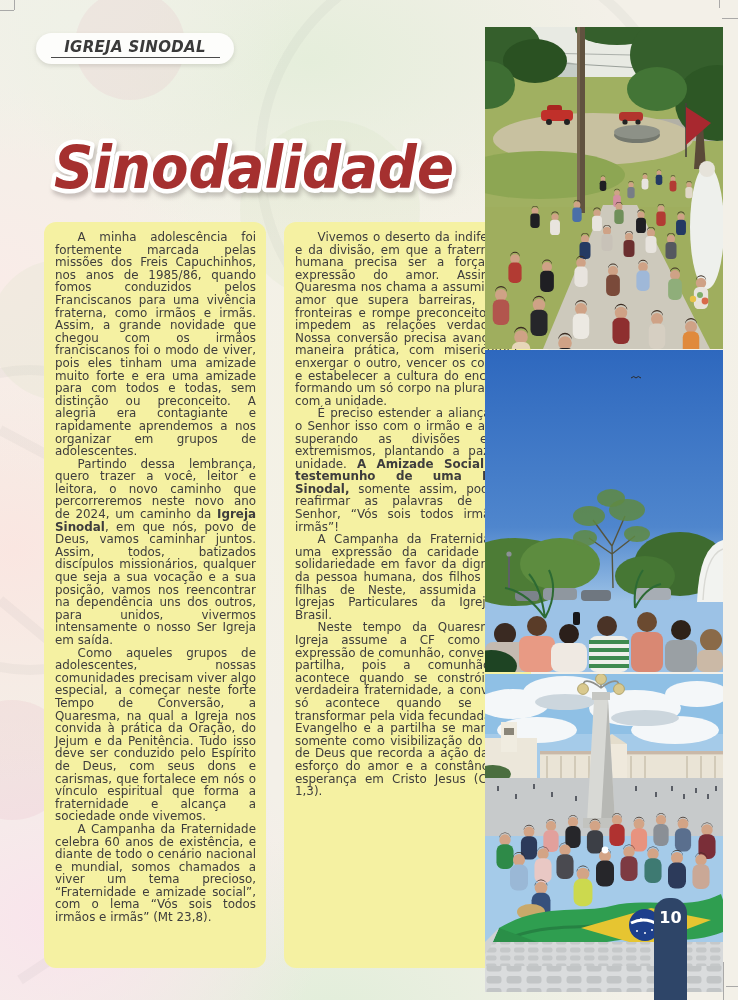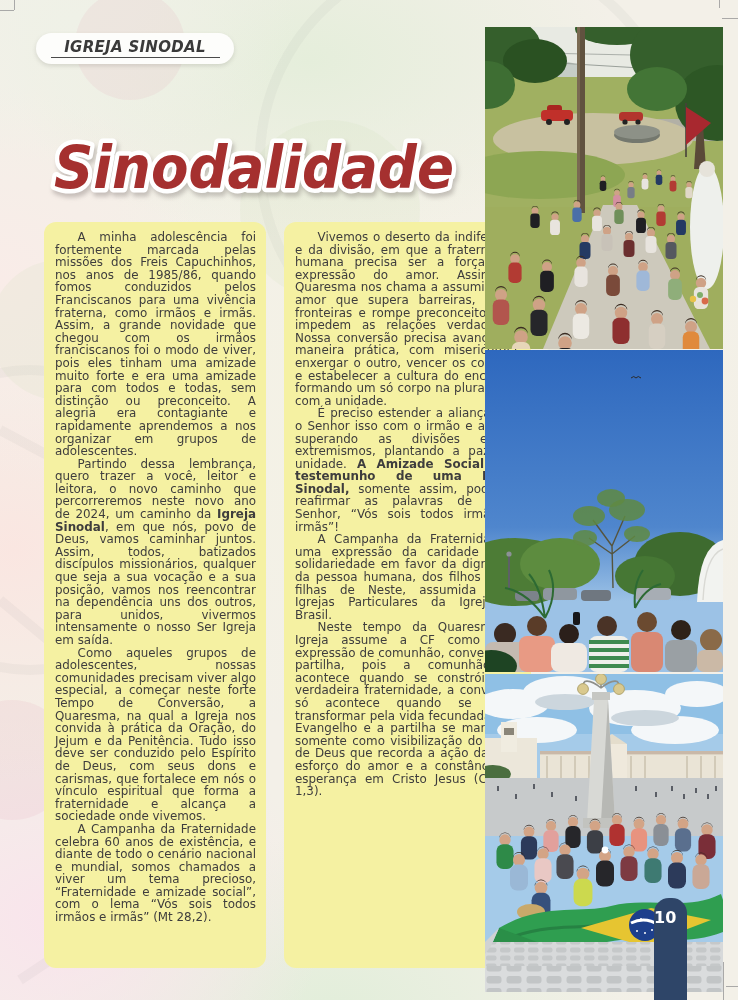--- a/index.html
+++ b/index.html
@@ -58,21 +58,21 @@
   .photo{position:absolute; left:485px; width:238px; overflow:hidden; background:#ccc;}
   .photo svg{display:block; width:100%; height:100%;}
   .photo1{top:27px;  height:322px;}
   .photo2{top:350px; height:322px;}
   .photo3{top:674px; height:318px;}
 
   
   .page-tab{
     position:absolute; left:654px; top:898px; width:33px; height:102px;
     background:#2e4568; border-radius:15px 15px 0 0;
-    color:#fff; font-weight:bold; font-size:16px; text-align:left;
+    color:#fff; font-weight:bold; font-size:16px; text-align:center;
     padding-top:10px; box-sizing:border-box;
   }
 
   .crop{position:absolute; background:#9c9c9c; opacity:.85;}
 </style>
 </head>
 <body>
 
 <div class="page">
 
@@ -98,21 +98,21 @@
   </div>
 
   <svg class="title-wrap" viewBox="0 0 412 104">
     <text x="4" y="76" font-size="58" fill="#a5302f" textLength="400" lengthAdjust="spacingAndGlyphs">Sinodalidade</text>
   </svg>
 
   <div class="col left" lang="pt-BR">
       <p><span>A minha adolescência foi fortemente marcada pelas missões dos Freis Capuchinhos, nos anos de 1985/86, quando fomos conduzidos pelos Franciscanos para uma vivência fraterna, como irmãos e irmãs. Assim, a grande novidade que chegou com os irmãos franciscanos foi o modo de viver, pois eles tinham uma amizade muito forte e era uma amizade para com todos e todas, sem distinção ou preconceito. A alegria era contagiante e rapidamente aprendemos a nos organizar em grupos de adolescentes.</span></p>
       <p><span>Partindo dessa lembrança, quero trazer a você, leitor e leitora, o novo caminho que percorreremos neste novo ano de 2024, um caminho da </span><b>Igreja Sinodal</b><span>, em que nós, povo de Deus, vamos caminhar juntos. Assim, todos, batizados discípulos missionários, qualquer que seja a sua vocação e a sua posição, vamos nos reencontrar na dependência uns dos outros, para unidos, vivermos intensamente o nosso Ser Igreja em saída.</span></p>
       <p><span>Como aqueles grupos de adolescentes, nossas comunidades precisam viver algo especial, a começar neste forte Tempo de Conversão, a Quaresma, na qual a Igreja nos convida à prática da Oração, do Jejum e da Penitência. Tudo isso deve ser conduzido pelo Espírito de Deus, com seus dons e carismas, que fortalece em nós o vínculo espiritual que forma a fraternidade e alcança a sociedade onde vivemos.</span></p>
-      <p><span>A Campanha da Fraternidade celebra 60 anos de existência, e diante de todo o cenário nacional e mundial, somos chamados a viver um tema precioso, “Fraternidade e amizade social”, com o lema “Vós sois todos irmãos e irmãs” (Mt 28,2).</span></p>
+      <p><span>A Campanha da Fraternidade celebra 60 anos de existência, e diante de todo o cenário nacional e mundial, somos chamados a viver um tema precioso, “Fraternidade e amizade social”, com o lema “Vós sois todos irmãos e irmãs” (Mt 23,8).</span></p>
     </div>
   <div class="col right" lang="pt-BR">
       <p><span>Vivemos o deserto da indiferença e da divisão, em que a fraternidade humana precisa ser a força e a expressão do amor. Assim, a Quaresma nos chama a assumir esse amor que supera barreiras, vence fronteiras e rompe preconceitos que impedem as relações verdadeiras. Nossa conversão precisa avançar de maneira prática, com misericórdia, enxergar o outro, vencer os conflitos e estabelecer a cultura do encontro, formando um só corpo na pluralidade com a unidade.</span></p>
       <p><span>É preciso estender a aliança com o Senhor isso com o irmão e a irmã, superando as divisões e os extremismos, plantando a paz e a unidade. </span><b>A Amizade Social é o testemunho de uma Igreja Sinodal,</b><span> somente assim, podemos reafirmar as palavras de Cristo Senhor, “Vós sois todos irmãos e irmãs”!</span></p>
       <p><span>A Campanha da Fraternidade é uma expressão da caridade e da solidariedade em favor da dignidade da pessoa humana, dos filhos e das filhas de Neste, assumida pelas Igrejas Particulares da Igreja no Brasil.</span></p>
       <p><span>Neste tempo da Quaresma, a Igreja assume a CF como forte expressão de comunhão, conversão e partilha, pois a comunhão só acontece quando se constrói uma verdadeira fraternidade, a conversão só acontece quando se deixa transformar pela vida fecundada pelo Evangelho e a partilha se manifesta somente como visibilização do Reino de Deus que recorda a ação da fé, o esforço do amor e a constância na esperança em Cristo Jesus (Cf. 1Ts 1,3).</span></p>
     </div>
 
   <div class="photo photo1">
     <svg viewBox="0 0 238 322" preserveAspectRatio="none">

